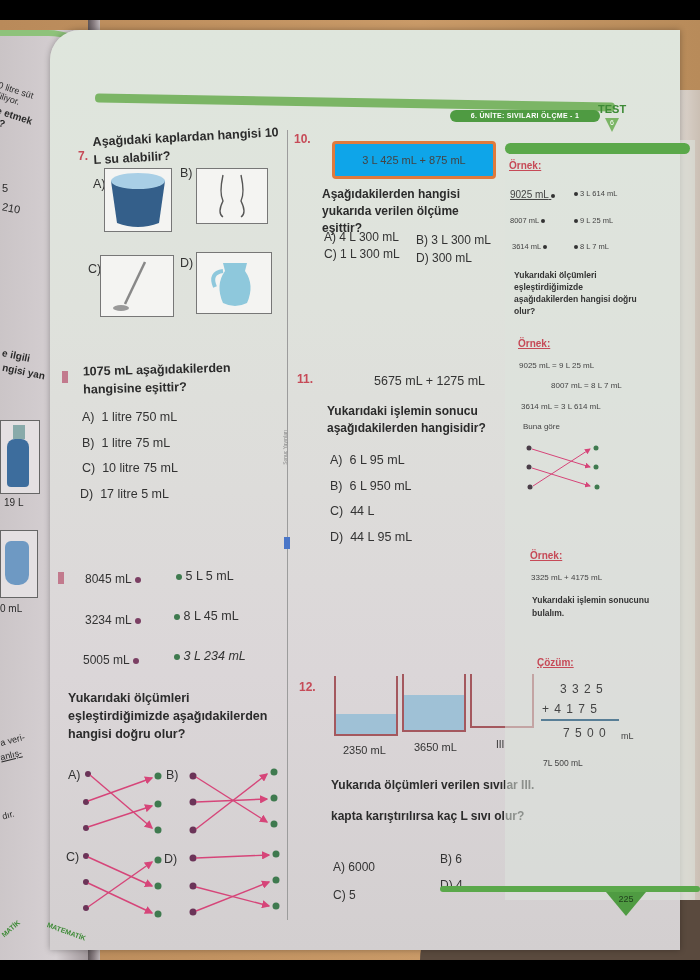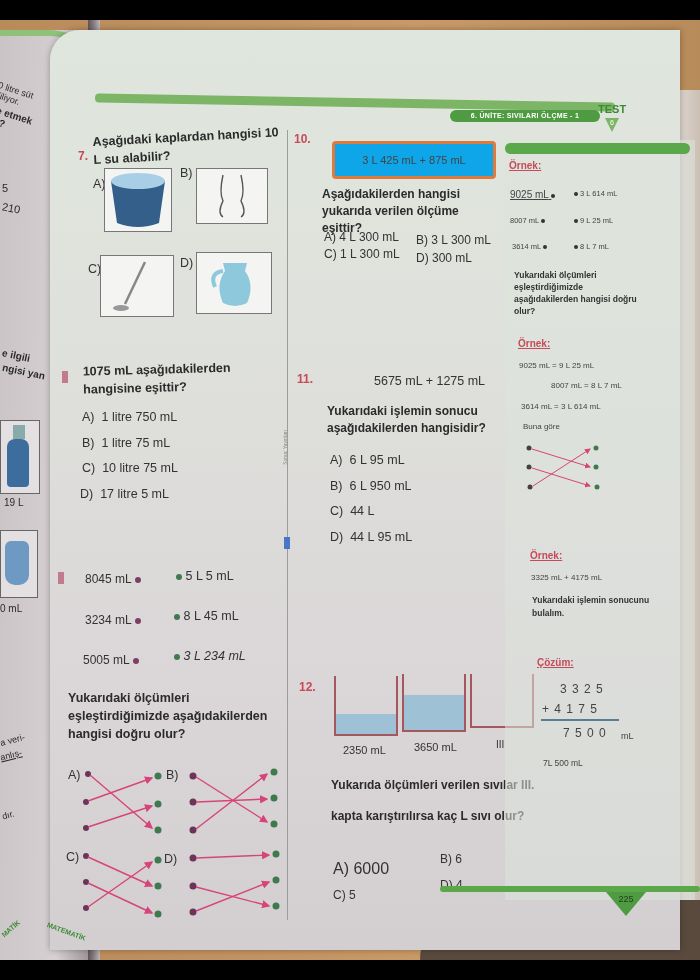--- a/index.html
+++ b/index.html
@@ -210,21 +210,21 @@
     <div class="water" style="height:35%;"></div>
   </div>
 <div class="container" style="left:402px;top:674px;width:60px;height:56px;">
     <div class="water" style="height:62%;"></div>
   </div>
 <div class="container" style="left:470px;top:674px;width:60px;height:52px;"></div>
 <div class="abs opt" style="left:343px;top:744px;font-size:11px;">2350 mL</div>
 <div class="abs opt" style="left:414px;top:741px;font-size:11px;">3650 mL</div>
 <div class="abs opt" style="left:496px;top:739px;font-size:10px;">III</div>
 <div class="abs qtext" style="left:331px;top:770px;width:215px;font-size:12px;line-height:31px;">Yukarıda ölçümleri verilen sıvılar III. kapta karıştırılırsa kaç L sıvı olur?</div>
-<div class="abs opt" style="left:333px;top:860px;font-size:16px;"><span>A)</span> <span>6000</span></div>
+<div class="abs opt" style="left:333px;top:860px;font-size:12px;"><span>A)</span> <span>6000</span></div>
 <div class="abs opt" style="left:440px;top:852px;font-size:12px;"><span>B)</span> <span>6</span></div>
 <div class="abs opt" style="left:333px;top:888px;font-size:12px;"><span>C)</span> <span>5</span></div>
 <div class="abs opt" style="left:440px;top:878px;font-size:12px;"><span>D)</span> <span>4</span></div>
 
 <div class="sidebox"></div>
 <div class="greenhead"></div>
 
 <div class="abs ornek" style="left:509px;top:160px;">Örnek:</div>
 <div class="abs small" style="left:510px;top:189px;font-size:10px;text-decoration:underline;"><span>9025 mL</span> <span class="dot-p" style="width:4px;height:4px;background:#333"></span></div>
 <div class="abs small" style="left:510px;top:216px;font-size:7.5px;"><span>8007 mL</span> <span class="dot-p" style="width:4px;height:4px;background:#333"></span></div>

